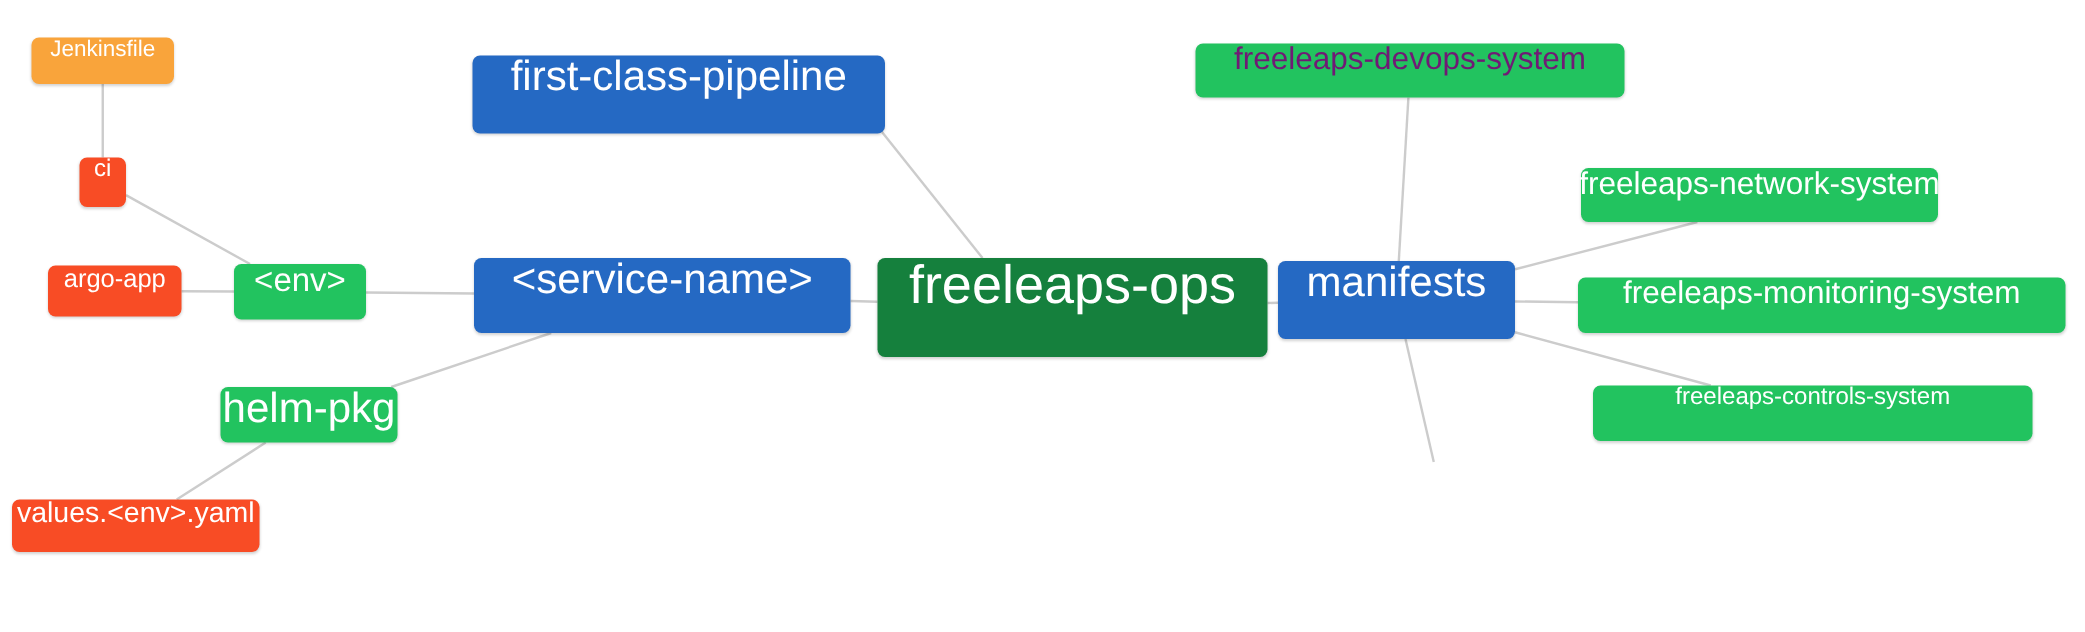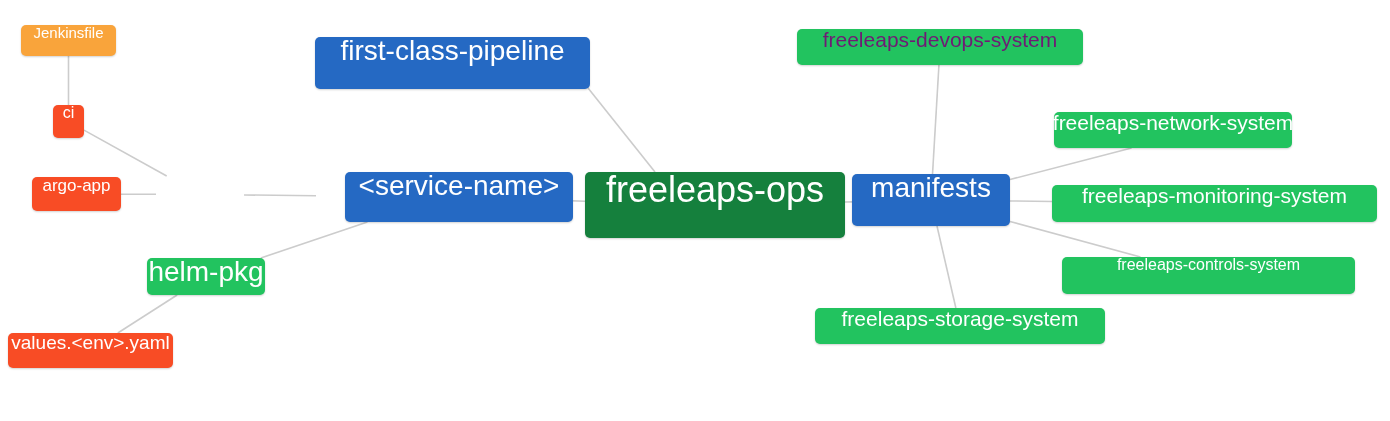--- a/index.html
+++ b/index.html
@@ -62,46 +62,46 @@
 
 <div class="node" style="left: 21px; top: 25px; width: 95px; height: 31px; font-size: 15px; background: rgb(249, 164, 59); color: rgb(255, 255, 255);">
       <span>Jenkinsfile</span>
     </div>
     <div class="node" style="left: 53px; top: 105px; width: 31px; height: 33px; font-size: 16px; background: rgb(248, 76, 37); color: rgb(255, 255, 255);">
       <span>ci</span>
     </div>
     <div class="node" style="left: 32px; top: 177px; width: 89px; height: 34px; font-size: 17px; background: rgb(248, 76, 37); color: rgb(255, 255, 255);">
       <span>argo-app</span>
     </div>
+    <div class="node" style="left: 156px; top: 176px; width: 88px; height: 37px; font-size: 22px; background: rgb(34, 195, 95); color: rgb(255, 255, 255);">
+      <span>&lt;env&gt;</span>
+    </div>
     <div class="node" style="left: 147px; top: 258px; width: 118px; height: 37px; font-size: 28px; background: rgb(34, 195, 95); color: rgb(255, 255, 255);">
       <span>helm-pkg</span>
     </div>
     <div class="node" style="left: 8px; top: 333px; width: 165px; height: 35px; font-size: 19px; background: rgb(248, 76, 37); color: rgb(255, 255, 255);">
       <span>values.&lt;env&gt;.yaml</span>
     </div>
     <div class="node" style="left: 315px; top: 37px; width: 275px; height: 52px; font-size: 28px; background: rgb(37, 105, 195); color: rgb(255, 255, 255);">
       <span>first-class-pipeline</span>
     </div>
-    <div class="node" style="left: 316px; top: 172px; width: 228px; height: 50px; font-size: 28px; background: rgb(37, 105, 195); color: rgb(255, 255, 255); margin-left: 29px;">
+    <div class="node" style="left: 316px; top: 172px; width: 251px; height: 50px; font-size: 28px; background: rgb(37, 105, 195); color: rgb(255, 255, 255);">
       <span>&lt;service-name&gt;</span>
     </div>
     <div class="node" style="left: 585px; top: 172px; width: 260px; height: 66px; font-size: 36px; background: #15803d; color: rgb(255, 255, 255);">
       <span>freeleaps-ops</span>
     </div>
     <div class="node" style="left: 852px; top: 174px; width: 158px; height: 52px; font-size: 28px; background: rgb(37, 105, 195); color: rgb(255, 255, 255);">
       <span>manifests</span>
     </div>
     <div class="node" style="left: 797px; top: 29px; width: 286px; height: 36px; font-size: 21px; background: rgb(34, 195, 95); color: #701a75;">
       <span>freeleaps-devops-system</span>
     </div>
     <div class="node" style="left: 1054px; top: 112px; width: 238px; height: 36px; font-size: 21px; background: rgb(34, 195, 95); color: rgb(255, 255, 255);">
       <span>freeleaps-network-system</span>
     </div>
     <div class="node" style="left: 1052px; top: 185px; width: 325px; height: 37px; font-size: 21px; background: rgb(34, 195, 95); color: rgb(255, 255, 255);">
       <span>freeleaps-monitoring-system</span>
     </div>
     <div class="node" style="left: 1062px; top: 257px; width: 293px; height: 37px; font-size: 16px; background: rgb(34, 195, 95); color: rgb(255, 255, 255);">
       <span>freeleaps-controls-system</span>
     </div>
-    <div class="node" style="left: 815px; top: 308px; width: 290px; height: 36px; font-size: 21px; background: rgb(34, 195, 95); color: rgb(255, 255, 255);">
-      <span>freeleaps-storage-system</span>
-    </div>
   </div>
 
 </body></html>

